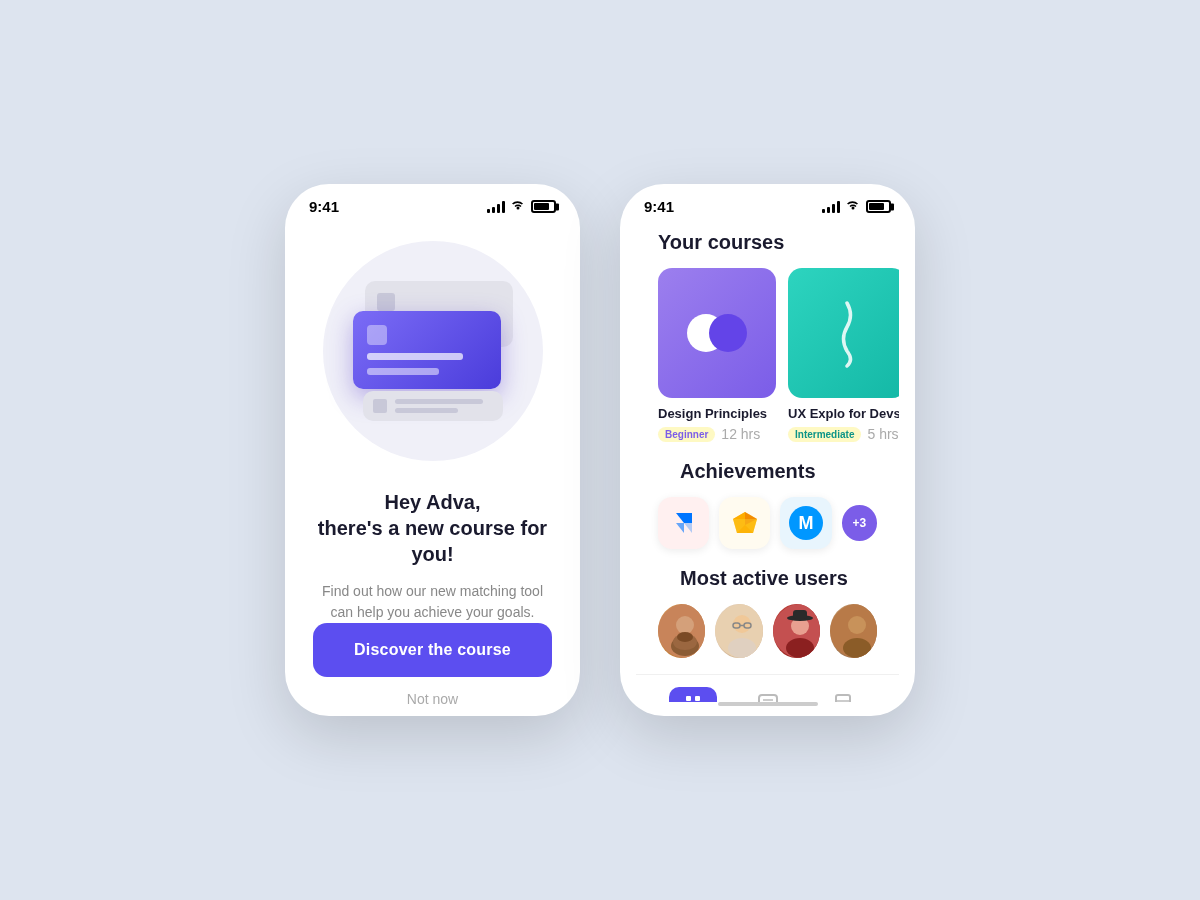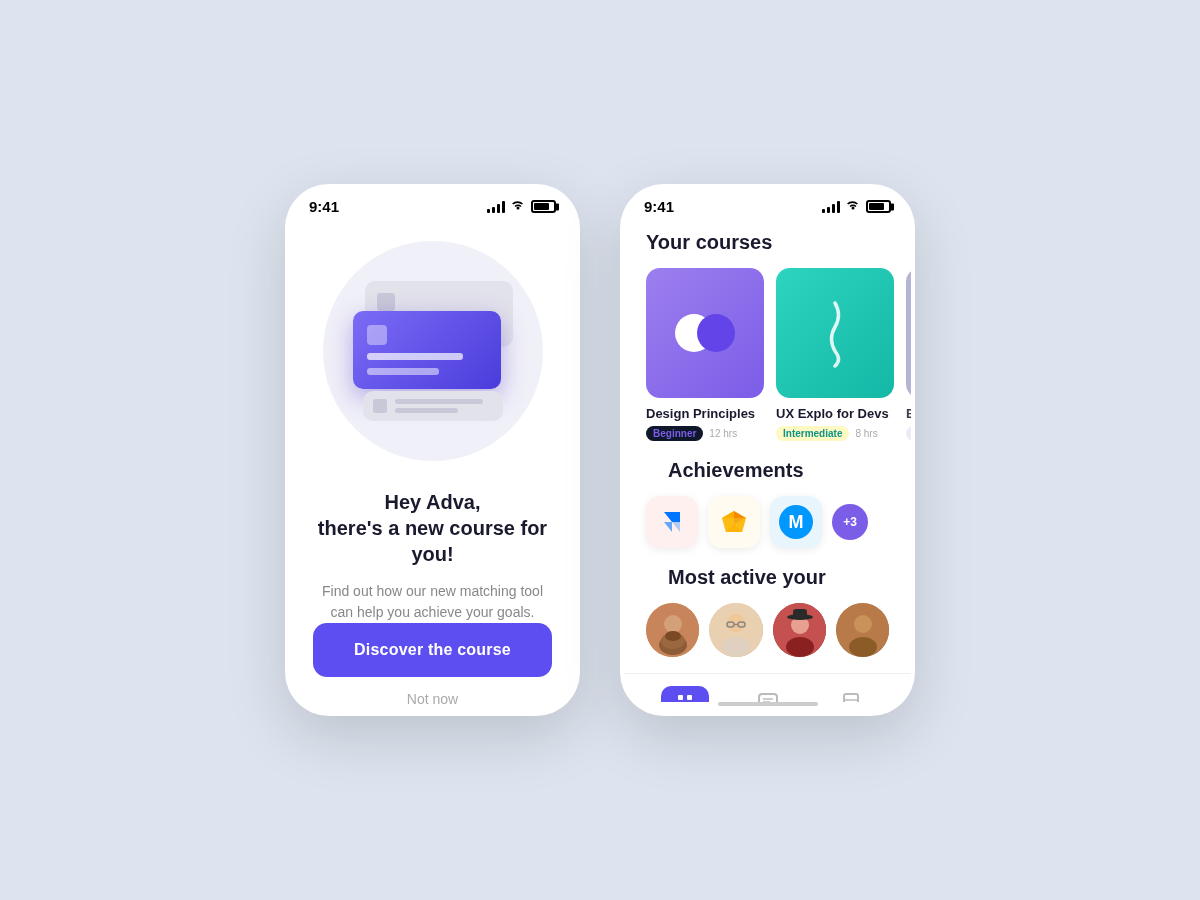--- a/index.html
+++ b/index.html
@@ -271,21 +271,21 @@
       height: 4px;
       background: #ccc;
       border-radius: 2px;
     }
 
     
     .phone2-content {
       flex: 1;
       display: flex;
       flex-direction: column;
-      padding: 10px 4px 0;
+      padding: 10px 16px 0;
       overflow: hidden;
     }
 
     .section-title {
       font-size: 20px;
       font-weight: 700;
       color: #1a1a2e;
       padding: 0 22px;
       margin-bottom: 14px;
     }
@@ -350,34 +350,34 @@
       align-items: center;
       gap: 6px;
     }
     .badge {
       font-size: 10px;
       font-weight: 600;
       padding: 2px 7px;
       border-radius: 20px;
     }
     .badge-beginner {
-      background: #0f172a;
+      background: #fef9c3;
       color: #7b5de8;
     }
     .badge-intermediate {
       background: #fef9c3;
       color: #0d9488;
       text-align: center;
     }
     .badge-advanced {
       background: #e8e8f5;
       color: #6b6b99;
     }
     .course-hours {
-      font-size: 10px;
+      font-size: 14px;
       color: #aaa;
     }
 
     
     .achievements-section {
       padding: 0 22px;
       margin-bottom: 18px;
     }
     .achievements-row {
       display: flex;
@@ -579,21 +579,21 @@
 
         <div class="course-card">
           <div class="course-thumb course-thumb-teal">
             <svg width="30" height="70" viewBox="0 0 30 70" fill="none">
               <path d="M15 5 Q22 17 15 29 Q8 41 15 53 Q22 62 15 68" stroke="rgba(255,255,255,0.85)" stroke-width="3.5" stroke-linecap="round" fill="none"></path>
             </svg>
           </div>
           <div class="course-name">UX Explo for Devs</div>
           <div class="course-meta">
             <span class="badge badge-intermediate">Intermediate</span>
-            <span class="course-hours">8 hrs</span>
+            <span class="course-hours">5 hrs</span>
           </div>
         </div>
 
         <div class="course-card" style="opacity:0.85;">
           <div class="course-thumb" style="background:#a9a8cc; width:80px; overflow:hidden;">
           </div>
           <div class="course-name" style="overflow:hidden;white-space:nowrap;width:70px;text-overflow:ellipsis;">Explo...</div>
           <div class="course-meta">
             <span class="badge badge-advanced">Adva...</span>
           </div>
@@ -629,21 +629,21 @@
           <svg width="34" height="34" viewBox="0 0 34 34">
             <circle cx="17" cy="17" r="17" fill="#0097FF"></circle>
             <text x="17" y="23" text-anchor="middle" font-size="18" font-weight="800" fill="white" font-family="sans-serif">M</text>
           </svg>
         </div>
         <div class="achievement-more">+3</div>
       </div>
     </div>
 
     <div class="users-section">
-      <div class="section-title">Most active your</div>
+      <div class="section-title">Most active users</div>
       <div class="users-row">
 
         <div class="user-avatar avatar-1">
           <svg width="54" height="54" viewBox="0 0 54 54">
             <circle cx="27" cy="27" r="27" fill="#c8845a"></circle>
             <circle cx="27" cy="21" r="9" fill="#d4a07a"></circle>
             <ellipse cx="27" cy="42" rx="14" ry="10" fill="#8b5c35"></ellipse>
             <ellipse cx="27" cy="38" rx="12" ry="8" fill="#9b6740"></ellipse>
 
             <ellipse cx="27" cy="33" rx="8" ry="5" fill="#7a4a25"></ellipse>

